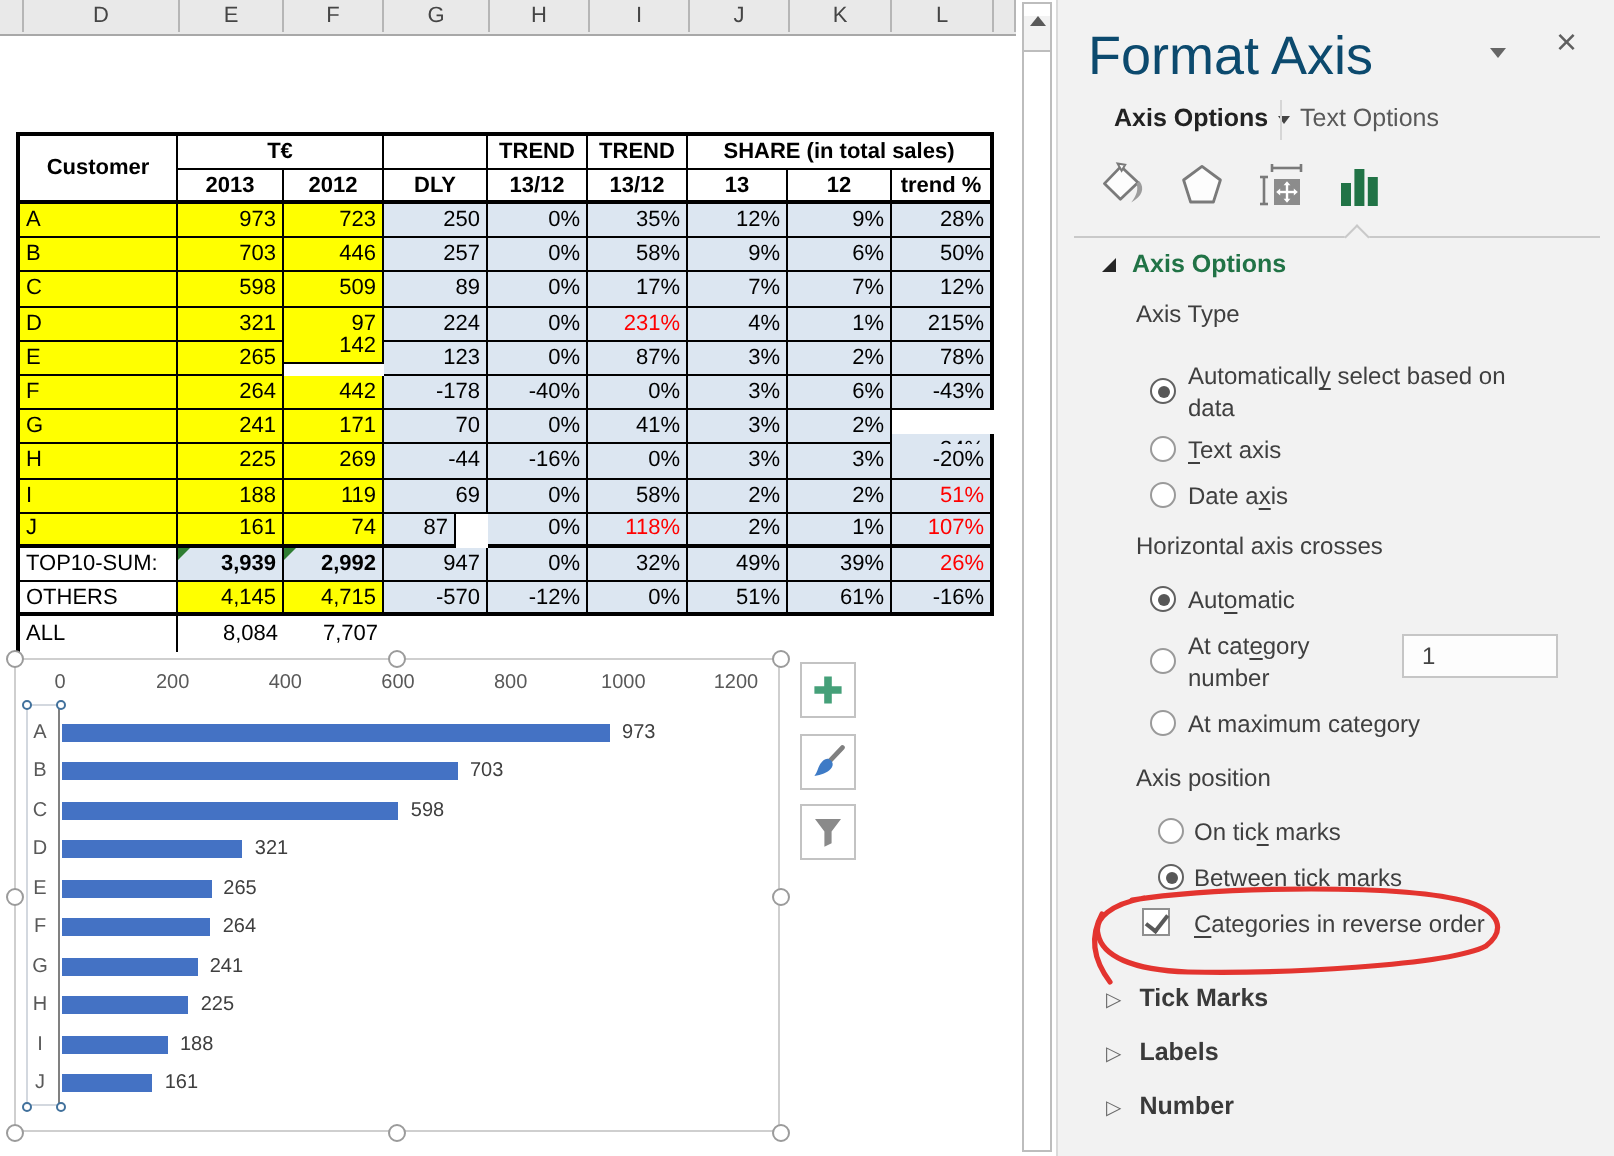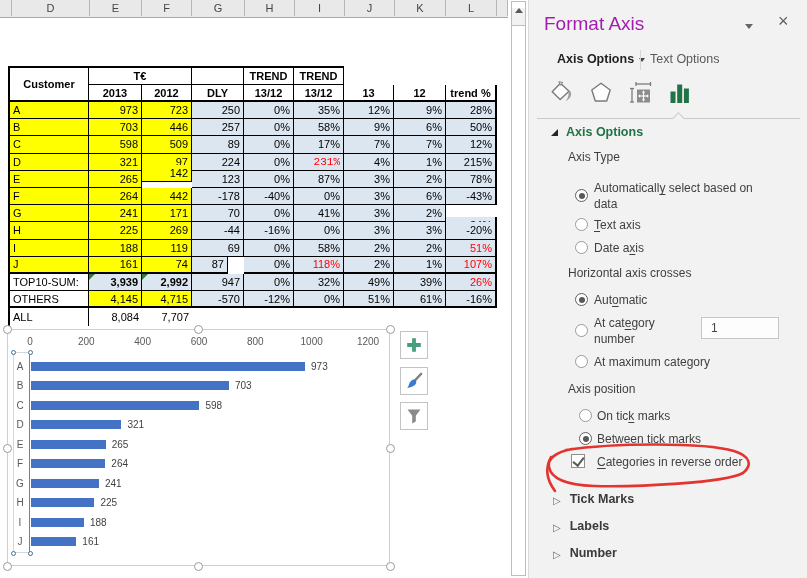--- a/index.html
+++ b/index.html
@@ -45,21 +45,21 @@
         display:flex;align-items:center;justify-content:center;box-sizing:border-box;}
   
   #vscroll{position:absolute;left:511px;top:1px;width:15px;height:575px;background:#fff;
            border:1px solid #BDBDBD;box-sizing:border-box;}
   .sb-btn{height:17px;background:#F2F2F2;border-bottom:1px solid #BDBDBD;}
   .sb-tri{width:0;height:0;border-left:4px solid transparent;border-right:4px solid transparent;
           border-bottom:5px solid #5A5A5A;margin:6px auto 0;}
   
   #panel{position:absolute;left:528px;top:0;width:279px;height:578px;background:#F2F2F2;
          border-left:1px solid #DADADA;box-sizing:border-box;}
-  .p-title{position:absolute;left:15px;top:13px;font-size:19px;color:#a21caf;}
+  .p-title{position:absolute;left:15px;top:13px;font-size:27px;color:#0c4a6e;}
   .p-chevron{position:absolute;left:216px;top:24px;width:0;height:0;border-left:4.5px solid transparent;
              border-right:4.5px solid transparent;border-top:5px solid #666;}
   .p-close{position:absolute;left:249px;top:11px;font-size:18px;color:#5F5F5F;cursor:default;}
   .p-tab1{position:absolute;left:28px;top:52px;font-size:12.5px;font-weight:bold;color:#222;}
   .caret{display:inline-block;margin-left:5px;margin-bottom:1px;width:0;height:0;
          border-left:3.5px solid transparent;border-right:3.5px solid transparent;border-top:4px solid #444;}
   .p-tabsep{position:absolute;left:111px;top:50px;width:1px;height:20px;background:#D6D6D6;}
   .p-tab2{position:absolute;left:121px;top:52px;font-size:12.5px;color:#595959;}
   .p-icon{position:absolute;top:80px;width:26px;height:26px;}
   .p-div{position:absolute;left:8px;top:118px;width:263px;height:1px;background:#C9C9C9;}
@@ -103,20 +103,21 @@
     <div class="colcell" style="left: 446px; top: 0px; width: 51px; height: 16px;">L</div>
     <div class="colcell" style="left: 497px; top: 0px; width: 11px; height: 16px;"></div>
   </div>
 
 <div id="xtable">
     <div class="tc bold center bl2 bt2 b2" style="left: 0px; top: 0px; width: 81px; height: 36px;">Customer</div>
     <div class="tc bold center bt2" style="left: 81px; top: 0px; width: 103px; height: 19px;">T€</div>
     <div class="tc bt2" style="left: 184px; top: 0px; width: 52px; height: 19px;"></div>
     <div class="tc bold center bt2" style="left: 236px; top: 0px; width: 50px; height: 19px;">TREND</div>
     <div class="tc bold center bt2" style="left: 286px; top: 0px; width: 50px; height: 19px;">TREND</div>
+    <div class="tc bold center bt2 br2" style="left: 336px; top: 0px; width: 153px; height: 19px;">SHARE (in total sales)</div>
     <div class="tc bold center b2" style="left: 81px; top: 19px; width: 53px; height: 17px;">2013</div>
     <div class="tc bold center b2" style="left: 134px; top: 19px; width: 50px; height: 17px;">2012</div>
     <div class="tc bold center b2" style="left: 184px; top: 19px; width: 52px; height: 17px;">DLY</div>
     <div class="tc bold center b2" style="left: 236px; top: 19px; width: 50px; height: 17px;">13/12</div>
     <div class="tc bold center b2" style="left: 286px; top: 19px; width: 50px; height: 17px;">13/12</div>
     <div class="tc bold center b2" style="left: 336px; top: 19px; width: 50px; height: 17px;">13</div>
     <div class="tc bold center b2" style="left: 386px; top: 19px; width: 52px; height: 17px;">12</div>
     <div class="tc bold center b2 br2" style="left: 438px; top: 19px; width: 51px; height: 17px;">trend %</div>
     <div class="tc yellow left bl2" style="left: 0px; top: 36px; width: 81px; height: 17.2px;">A</div>
     <div class="tc yellow" style="left: 81px; top: 36px; width: 53px; height: 17.2px;">973</div>
@@ -143,21 +144,21 @@
     <div class="tc blue" style="left: 236px; top: 70.4px; width: 50px; height: 17.2px;">0%</div>
     <div class="tc blue" style="left: 286px; top: 70.4px; width: 50px; height: 17.2px;">17%</div>
     <div class="tc blue" style="left: 336px; top: 70.4px; width: 50px; height: 17.2px;">7%</div>
     <div class="tc blue" style="left: 386px; top: 70.4px; width: 52px; height: 17.2px;">7%</div>
     <div class="tc blue br2" style="left: 438px; top: 70.4px; width: 51px; height: 17.2px;">12%</div>
     <div class="tc yellow left bl2" style="left: 0px; top: 87.6px; width: 81px; height: 17.2px;">D</div>
     <div class="tc yellow" style="left: 81px; top: 87.6px; width: 53px; height: 17.2px;">321</div>
     <div class="tc yellow" style="left: 134px; top: 87.6px; width: 50px; height: 17.2px;">97</div>
     <div class="tc blue" style="left: 184px; top: 87.6px; width: 52px; height: 17.2px;">224</div>
     <div class="tc blue" style="left: 236px; top: 87.6px; width: 50px; height: 17.2px;">0%</div>
-    <div class="tc blue red" style="left: 286px; top: 87.6px; width: 50px; height: 17.2px; font-family: Liberation Mono, monospace;">231%</div>
+    <div class="tc blue red" style="left: 286px; top: 87.6px; width: 50px; height: 17.2px;">231%</div>
     <div class="tc blue" style="left: 336px; top: 87.6px; width: 50px; height: 17.2px;">4%</div>
     <div class="tc blue" style="left: 386px; top: 87.6px; width: 52px; height: 17.2px;">1%</div>
     <div class="tc blue br2" style="left: 438px; top: 87.6px; width: 51px; height: 17.2px;">215%</div>
     <div class="tc yellow left bl2" style="left: 0px; top: 104.8px; width: 81px; height: 17.2px;">E</div>
     <div class="tc yellow" style="left: 81px; top: 104.8px; width: 53px; height: 17.2px;">265</div>
     <div class="tc yellow" style="left: 134px; top: 99px; width: 50px; height: 17.2px;">142</div>
     <div class="tc blue" style="left: 184px; top: 104.8px; width: 52px; height: 17.2px;">123</div>
     <div class="tc blue" style="left: 236px; top: 104.8px; width: 50px; height: 17.2px;">0%</div>
     <div class="tc blue" style="left: 286px; top: 104.8px; width: 50px; height: 17.2px;">87%</div>
     <div class="tc blue" style="left: 336px; top: 104.8px; width: 50px; height: 17.2px;">3%</div>

